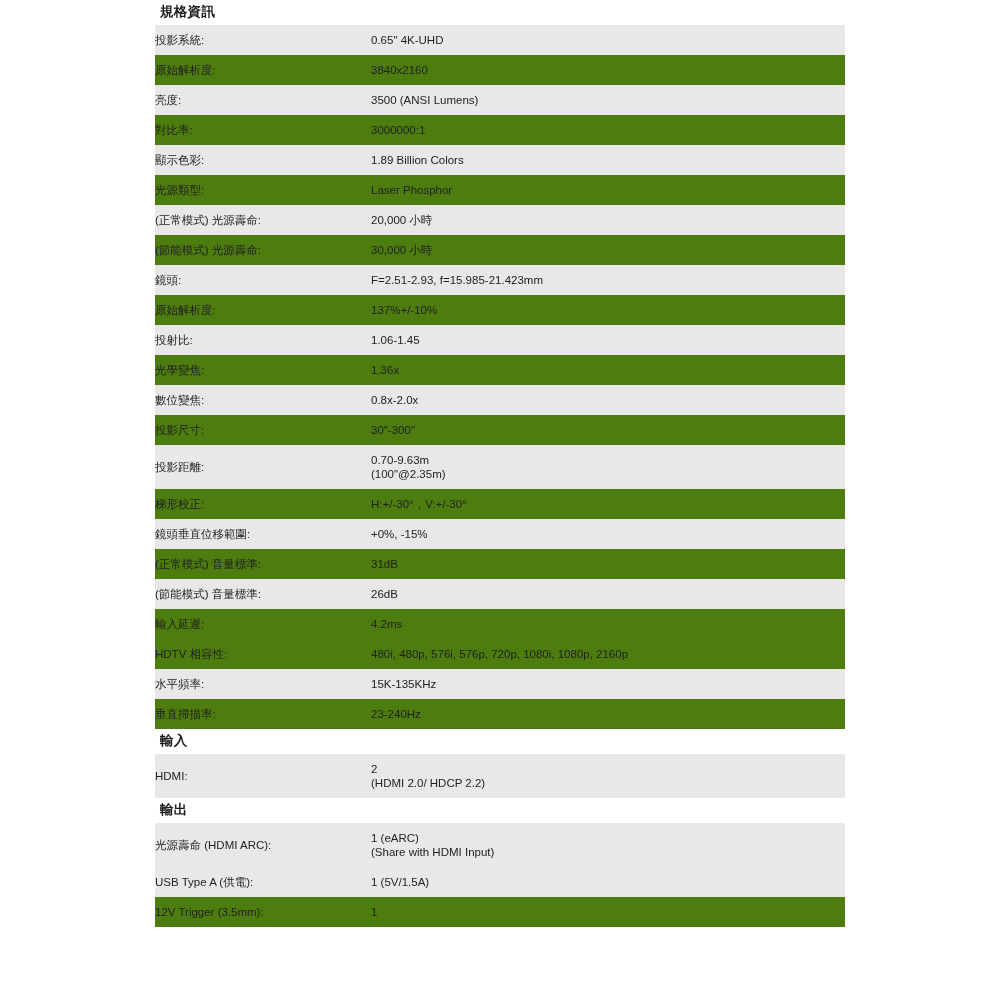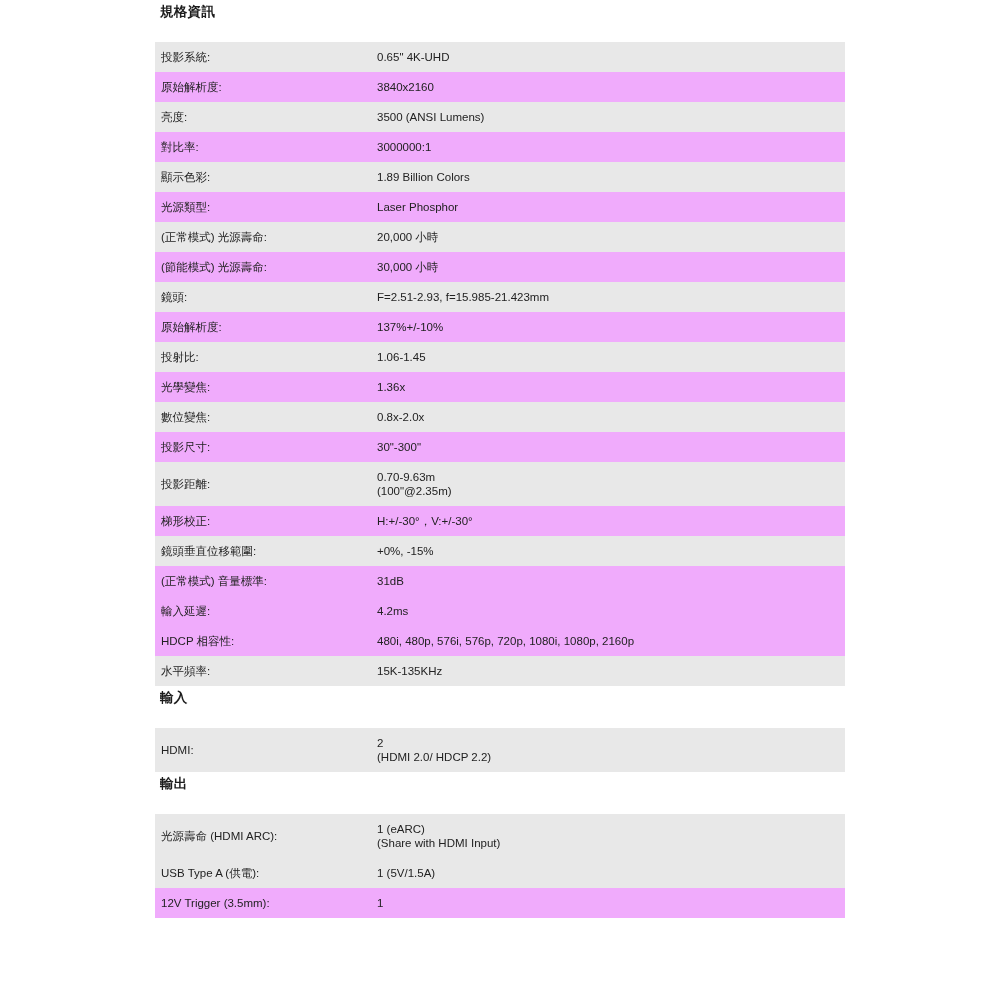--- a/index.html
+++ b/index.html
@@ -23,45 +23,44 @@
   .spec-wrap {
     position: absolute;
     left: 155px;
     top: 0px;
     width: 690px;
   }
   .section-title {
     font-size: 13.5px;
     font-weight: bold;
     color: #1c1c1c;
-    padding: 4px 0 22px 5px;
+    padding: 4px 0 5px 5px;
     line-height: 16px;
     letter-spacing: 0.3px;
   }
   table.spec {
     border-collapse: collapse;
     width: 690px;
     table-layout: fixed;
   }
   table.spec tr.shade td {
     background: #e8e8e8;
   }
   table.spec tr.plain td {
-    background: #f0abfc;
+    background: #4d7c0f;
   }
   table.spec td {
     font-size: 11.5px;
     line-height: 14px;
     vertical-align: middle;
     padding: 8px 0 8px 0;
     color: #222222;
   }
   table.spec td.label {
     width: 210px;
-    padding-left: 6px;
   }
   table.spec td.value {
     padding-left: 6px;
   }
   .multiline {
     white-space: pre-line;
   }
 </style>
 </head>
 <body>
@@ -138,31 +137,39 @@
               <td class="value multiline">H:+/-30°，V:+/-30°</td>
             </tr>
             <tr class="shade">
               <td class="label">鏡頭垂直位移範圍:</td>
               <td class="value multiline">+0%, -15%</td>
             </tr>
             <tr class="plain">
               <td class="label">(正常模式) 音量標準:</td>
               <td class="value multiline">31dB</td>
             </tr>
+            <tr class="shade">
+              <td class="label">(節能模式) 音量標準:</td>
+              <td class="value multiline">26dB</td>
+            </tr>
             <tr class="plain">
               <td class="label">輸入延遲:</td>
               <td class="value multiline">4.2ms</td>
             </tr>
             <tr class="plain">
-              <td class="label">HDCP 相容性:</td>
+              <td class="label">HDTV 相容性:</td>
               <td class="value multiline">480i, 480p, 576i, 576p, 720p, 1080i, 1080p, 2160p</td>
             </tr>
             <tr class="shade">
               <td class="label">水平頻率:</td>
               <td class="value multiline">15K-135KHz</td>
+            </tr>
+            <tr class="plain">
+              <td class="label">垂直掃描率:</td>
+              <td class="value multiline">23-240Hz</td>
             </tr>
           </tbody>
         </table>
         <div class="section-title">輸入</div>
         <table class="spec">
           <tbody>
             <tr class="shade">
               <td class="label">HDMI:</td>
               <td class="value multiline">2
 (HDMI 2.0/ HDCP 2.2)</td>

